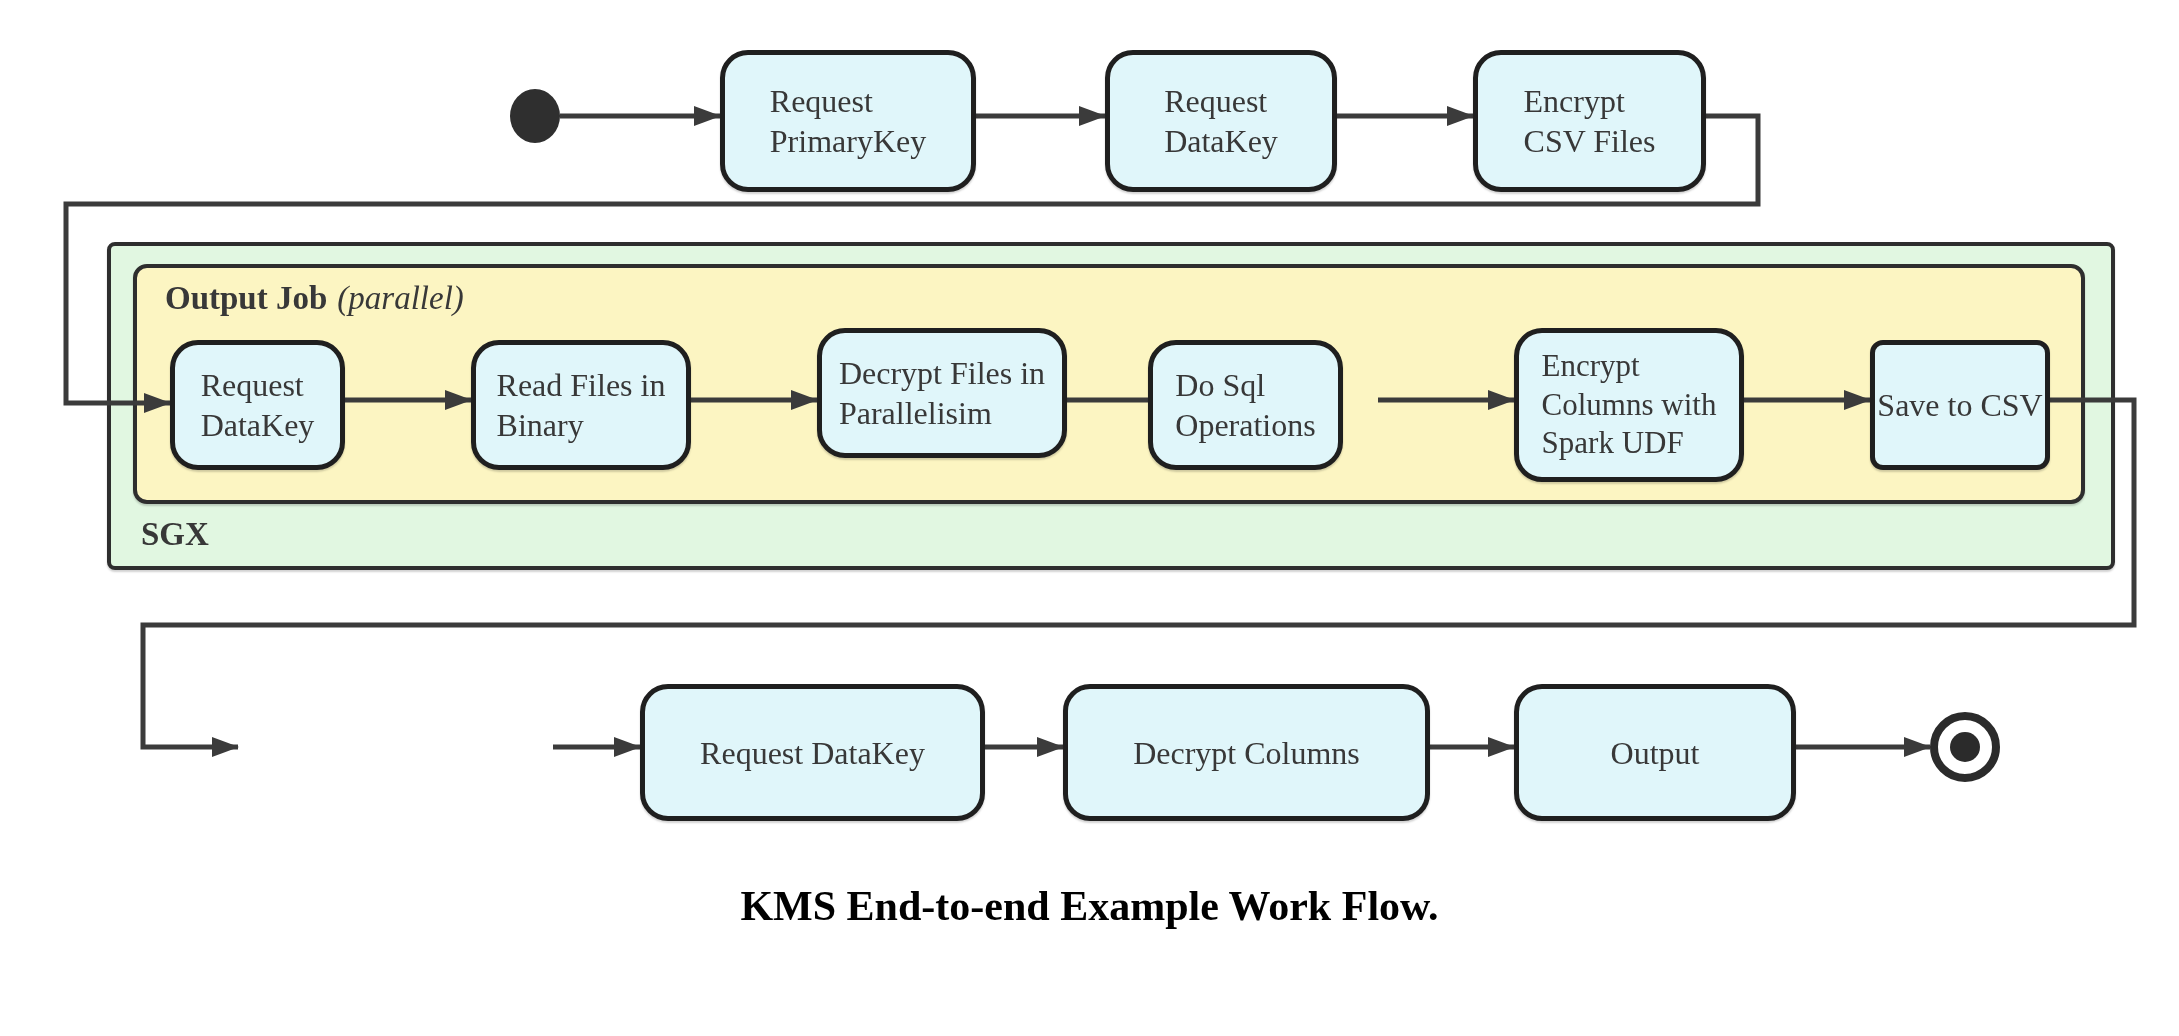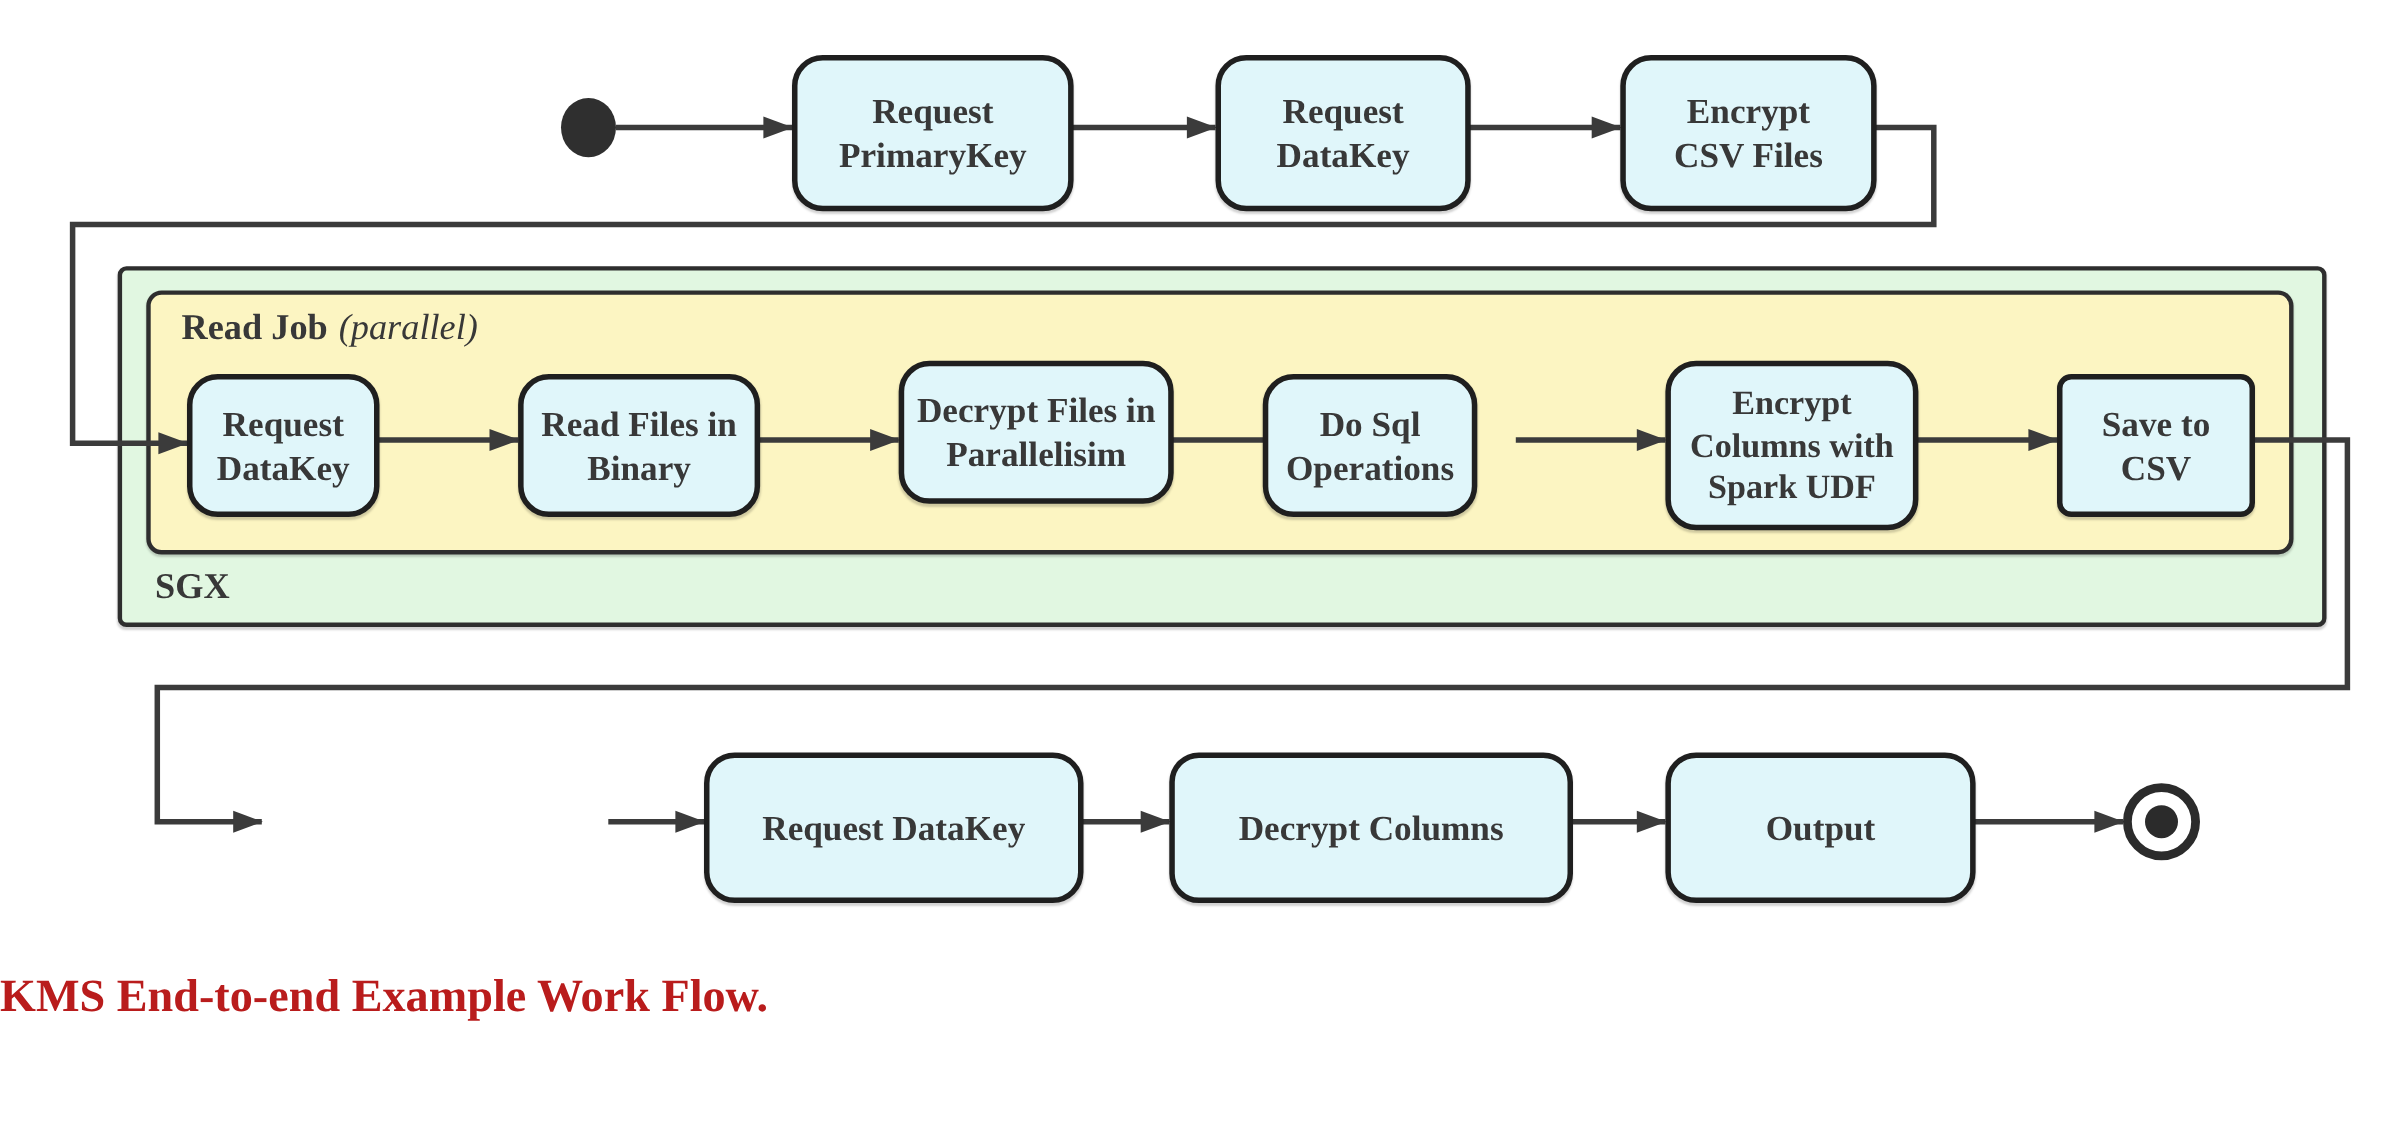--- a/index.html
+++ b/index.html
@@ -3,21 +3,21 @@
 <meta charset="utf-8">
 <style>
   html,body{margin:0;padding:0;background:#ffffff;}
   #canvas{
     position:relative;width:2179px;height:1036px;background:#ffffff;overflow:hidden;
     font-family:"Liberation Serif","DejaVu Serif",serif;color:#383838;
   }
   .node{
     position:absolute;display:flex;align-items:center;justify-content:center;
     background:#e0f6fa;border:5px solid #1f1f1f;border-radius:28px;
-    font-weight:bold;font-size:32px;line-height:1.25;text-align:center;
+    font-weight:normal;font-size:32px;line-height:1.25;text-align:left;
     white-space:pre-line;box-shadow:0 2px 2px rgba(0,0,0,0.18);
   }
   .container-box{
     position:absolute;border:4px solid #2e2e2e;box-shadow:0 2px 2px rgba(0,0,0,0.18);
   }
   #sgx-container{left:107px;top:242px;width:2000px;height:320px;background:#e1f7e1;border-radius:8px;}
   #spark-container{left:133px;top:264px;width:1944px;height:232px;background:#fcf5c2;border-radius:14px;}
   .container-label{position:absolute;font-size:33px;font-weight:bold;}
   #spark-label{left:28px;top:12px;}
   #spark-label .qualifier{font-weight:normal;font-style:italic;margin-left:10px;margin-top:32px;}
@@ -26,22 +26,22 @@
     position:absolute;left:510px;top:89px;width:50px;height:54px;border-radius:50%;background:#2f2f2f;
   }
   #end-node{
     position:absolute;left:1930px;top:712px;width:54px;height:54px;border-radius:50%;
     border:8px solid #2b2b2b;background:#ffffff;display:flex;align-items:center;justify-content:center;
   }
   #end-node .end-inner{width:30px;height:30px;border-radius:50%;background:#2b2b2b;}
   #edges-svg{position:absolute;left:0;top:0;z-index:5;}
   .node,#start-node,#end-node{z-index:6;}
   #diagram-caption{
-    position:absolute;left:0;right:0;top:882px;text-align:left;
-    font-size:42px;font-weight:bold;color:#b91c1c;
+    position:absolute;left:0;right:0;top:882px;text-align:center;
+    font-size:42px;font-weight:bold;color:#000000;
   }
   
   #node-req-primarykey{left:720px;top:50px;width:246px;height:132px;}
   #node-req-datakey-top{left:1105px;top:50px;width:222px;height:132px;}
   #node-encrypt-csv{left:1473px;top:50px;width:223px;height:132px;}
   #node-req-datakey-sgx{left:170px;top:340px;width:165px;height:120px;}
   #node-read-files{left:471px;top:340px;width:210px;height:120px;}
   #node-decrypt-files{left:817px;top:328px;width:240px;height:120px;}
   #node-do-sql{left:1148px;top:340px;width:185px;height:120px;}
   #node-encrypt-columns{left:1514px;top:328px;width:220px;height:144px;font-size:31px;}
@@ -54,21 +54,21 @@
 </head>
 <body>
 
 <div id="canvas">
 
   <div id="sgx-container" class="container-box">
     <div id="sgx-label" class="container-label">SGX</div>
   </div>
   <div id="spark-container" class="container-box">
     <div id="spark-label" class="container-label">
-      <span>Read Job</span><span class="qualifier">(parallel)</span>
+      <span>Output Job</span><span class="qualifier">(parallel)</span>
     </div>
   </div>
 
   <svg id="edges-svg" width="2179" height="1036" viewBox="0 0 2179 1036">
     <defs>
       <marker id="arrow" markerUnits="userSpaceOnUse" markerWidth="30" markerHeight="24" refX="27" refY="11" orient="auto">
         <path d="M1,1 L28,11 L1,21 Z" fill="#3b3b3b"></path>
       </marker>
     </defs>
     <g stroke="#3b3b3b" stroke-width="5" fill="none">

